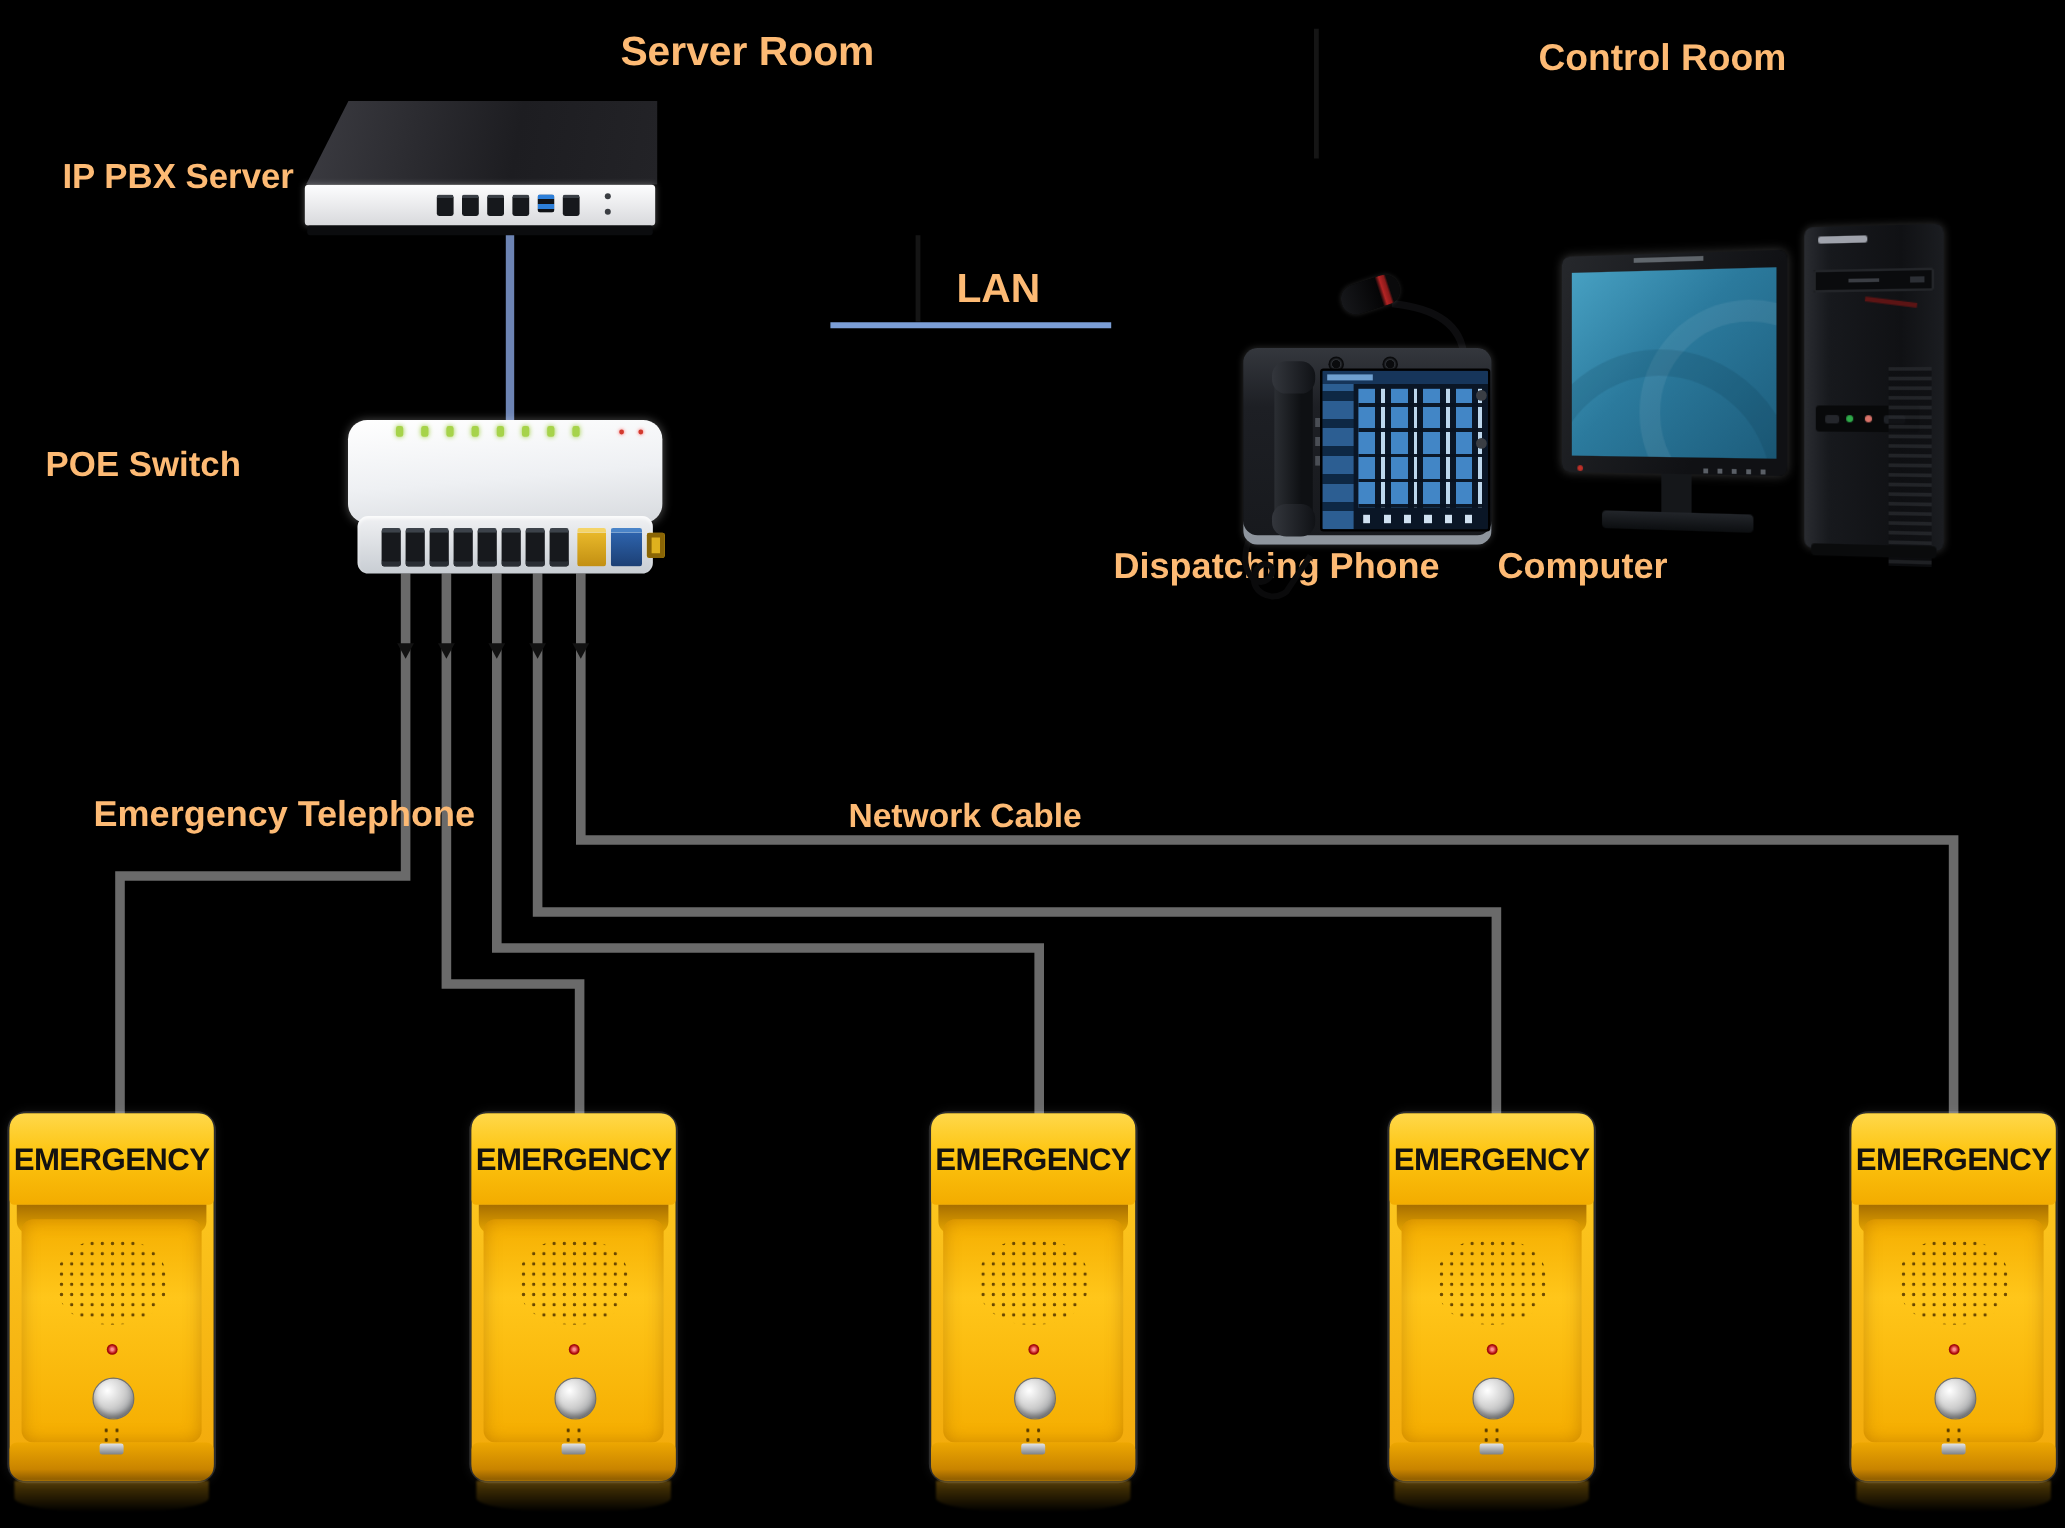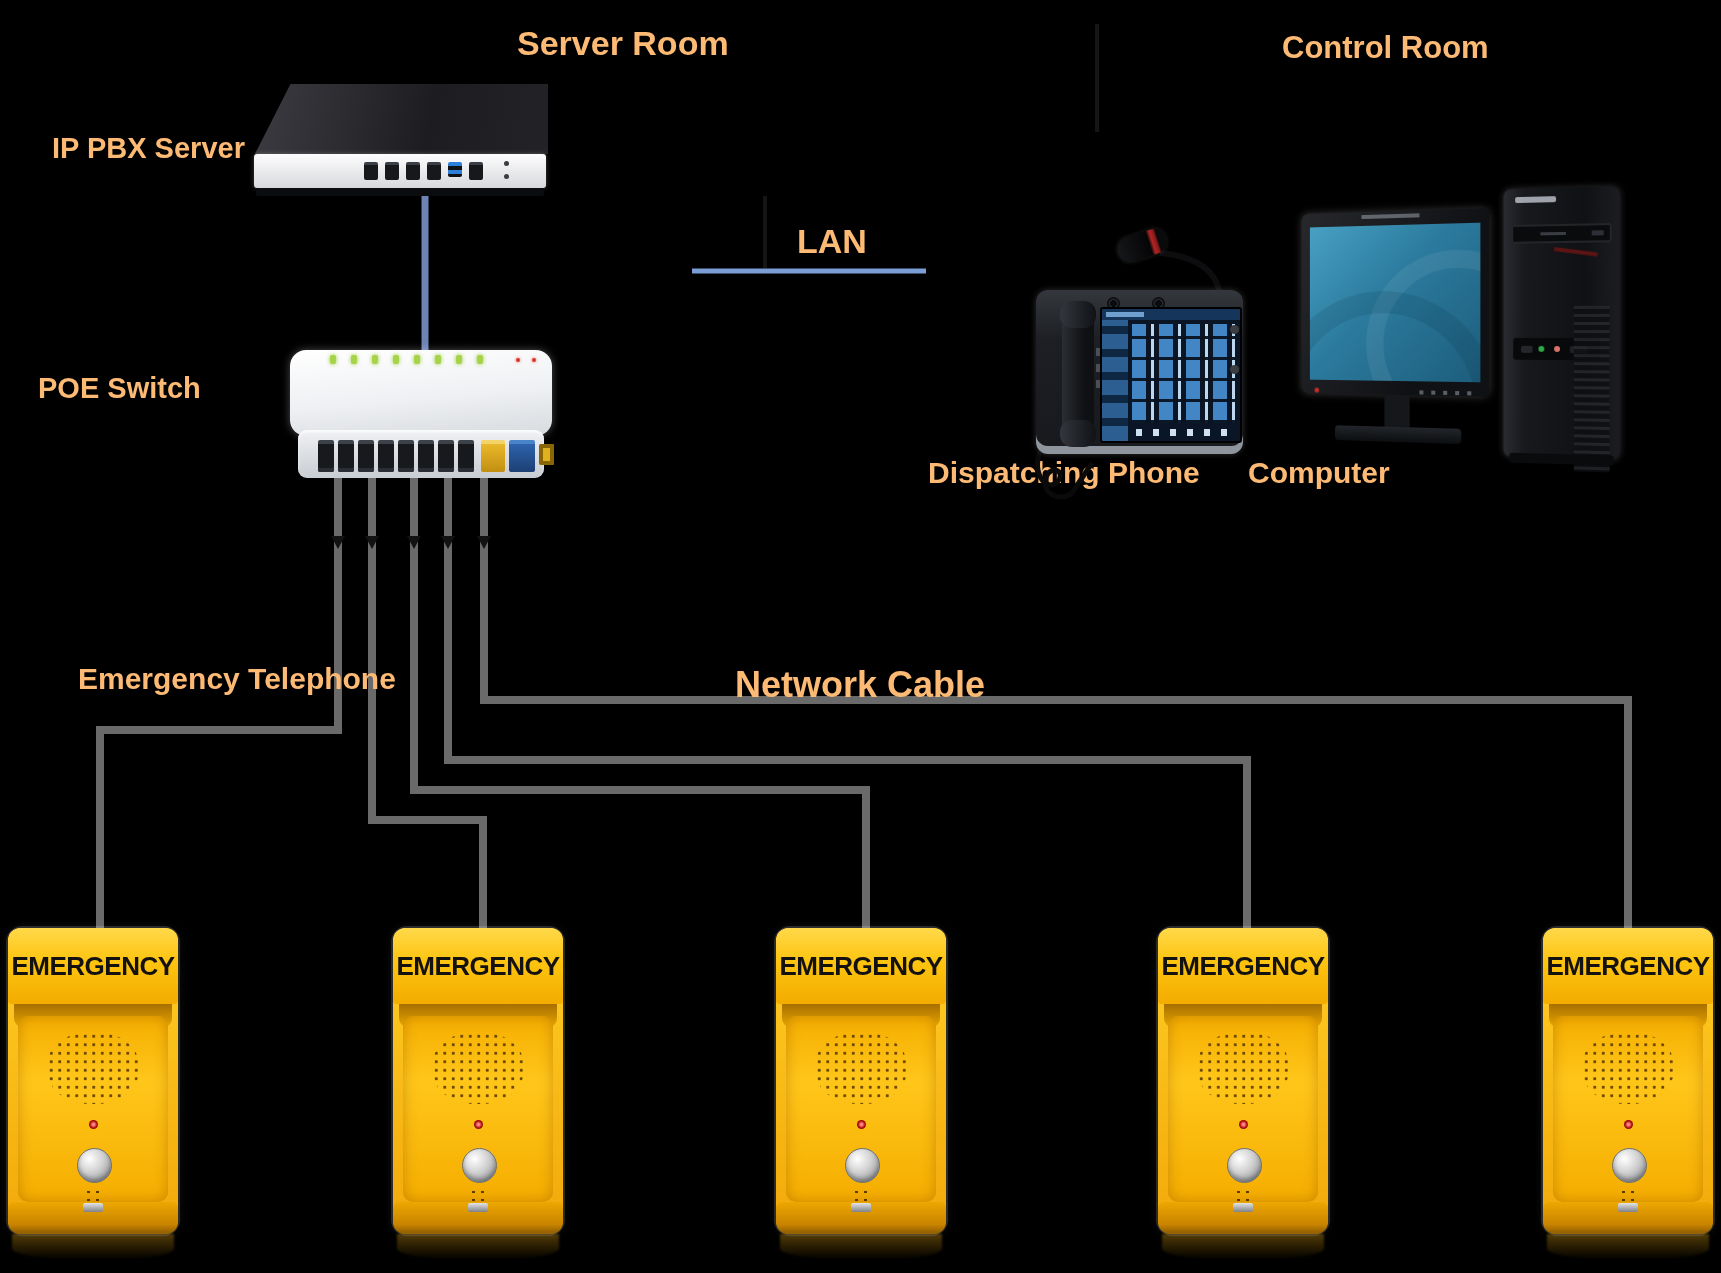--- a/index.html
+++ b/index.html
@@ -165,21 +165,21 @@
     <polygon points="407,536 421,536 414,549" fill="#121212"></polygon>
     <polygon points="441,536 455,536 448,549" fill="#121212"></polygon>
     <polygon points="477,536 491,536 484,549" fill="#121212"></polygon>
   </svg>
 
   <div class="ghost-label" style="left:517px;top:24px;font-size:34px;">Server Room</div>
   <div class="ghost-label" style="left:1282px;top:30px;font-size:31px;">Control Room</div>
   <div class="ghost-label" style="left:52px;top:132px;font-size:29px;">IP PBX Server</div>
   <div class="ghost-label" style="left:38px;top:372px;font-size:29px;">POE Switch</div>
   <div class="ghost-label" style="left:797px;top:222px;font-size:34px;">LAN</div>
-  <div class="ghost-label" style="left:735px;top:664px;font-size:36px;">Network Cable</div>
+  <div class="ghost-label" style="left:707px;top:664px;font-size:28px;">Network Cable</div>
   <div class="ghost-label" style="left:78px;top:662px;font-size:30px;">Emergency Telephone</div>
   <div class="ghost-label" style="left:928px;top:456px;font-size:30px;">Dispatching Phone</div>
   <div class="ghost-label" style="left:1248px;top:456px;font-size:30px;">Computer</div>
 
   <div id="pbx" class="abs">
     <div class="top"></div>
     <div class="front">
       <div class="ports">
         <div class="pbx-port"></div>
         <div class="pbx-port"></div>

